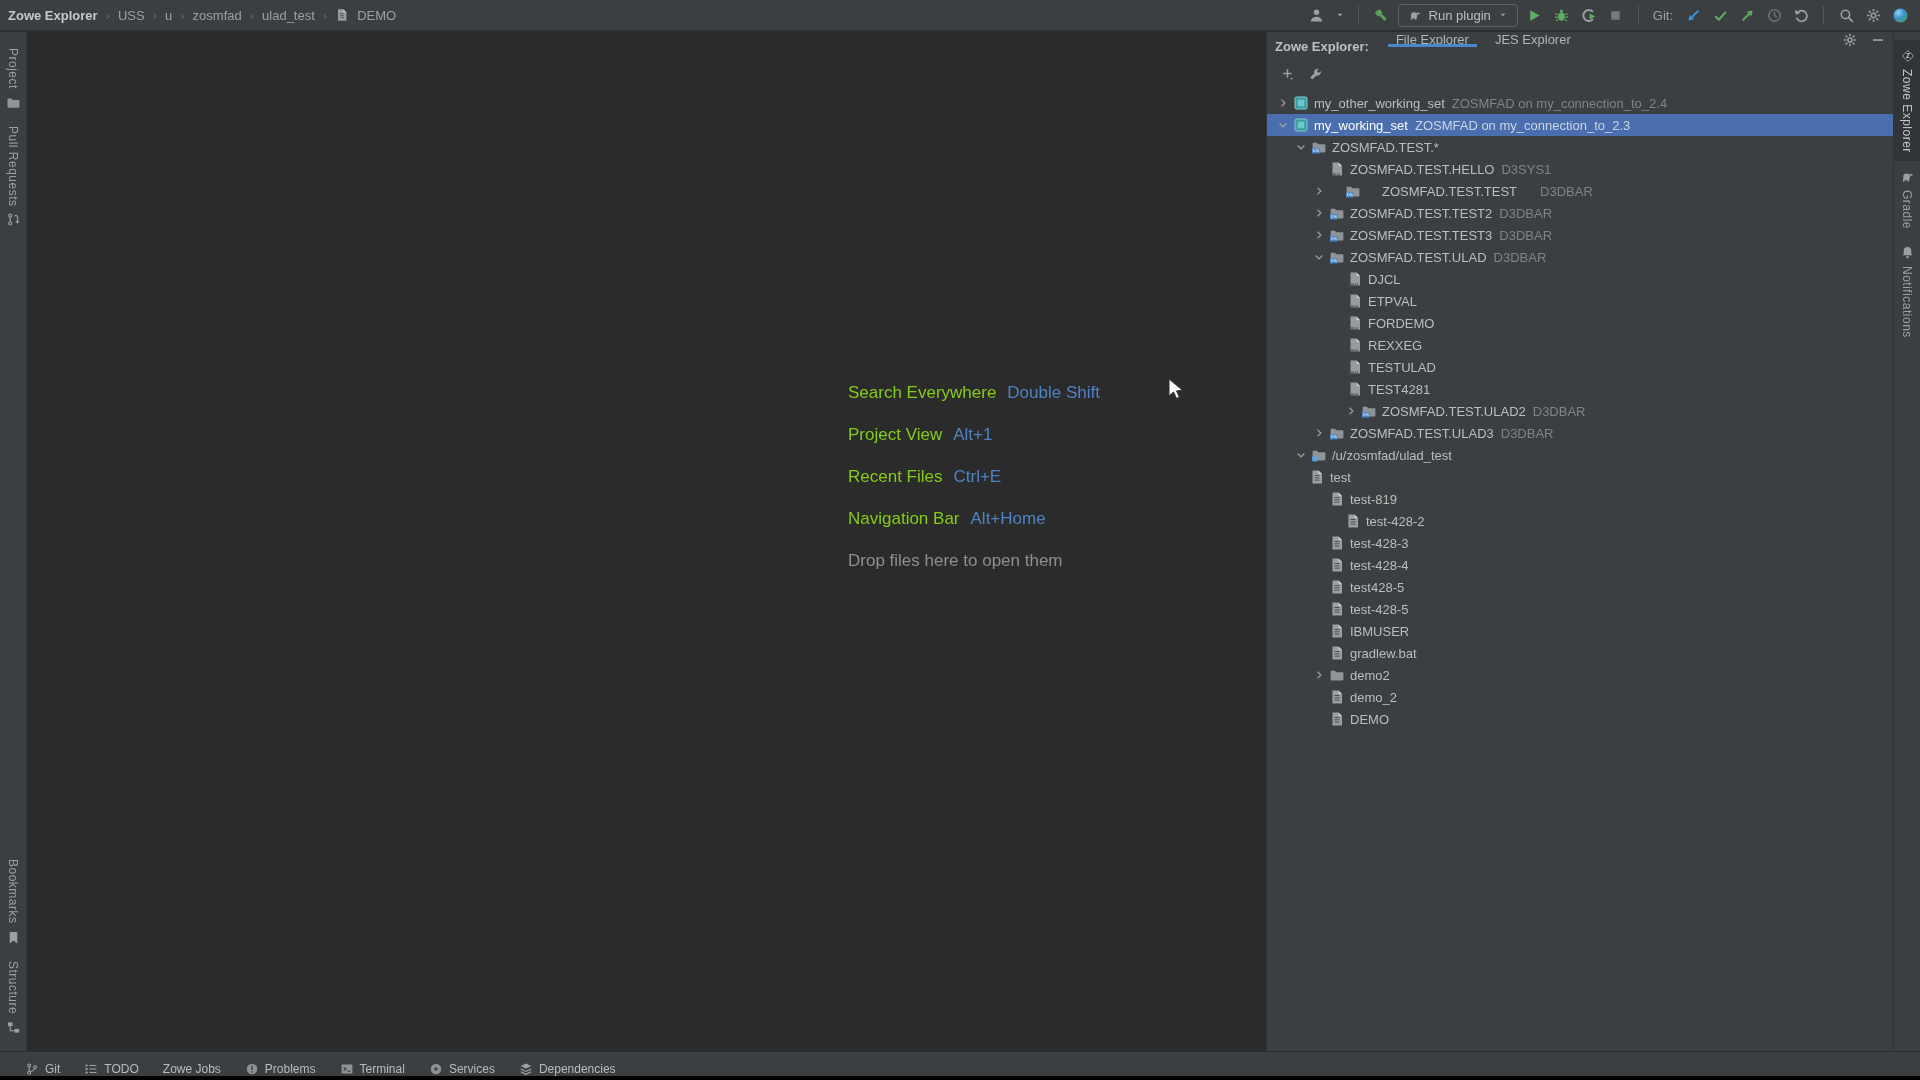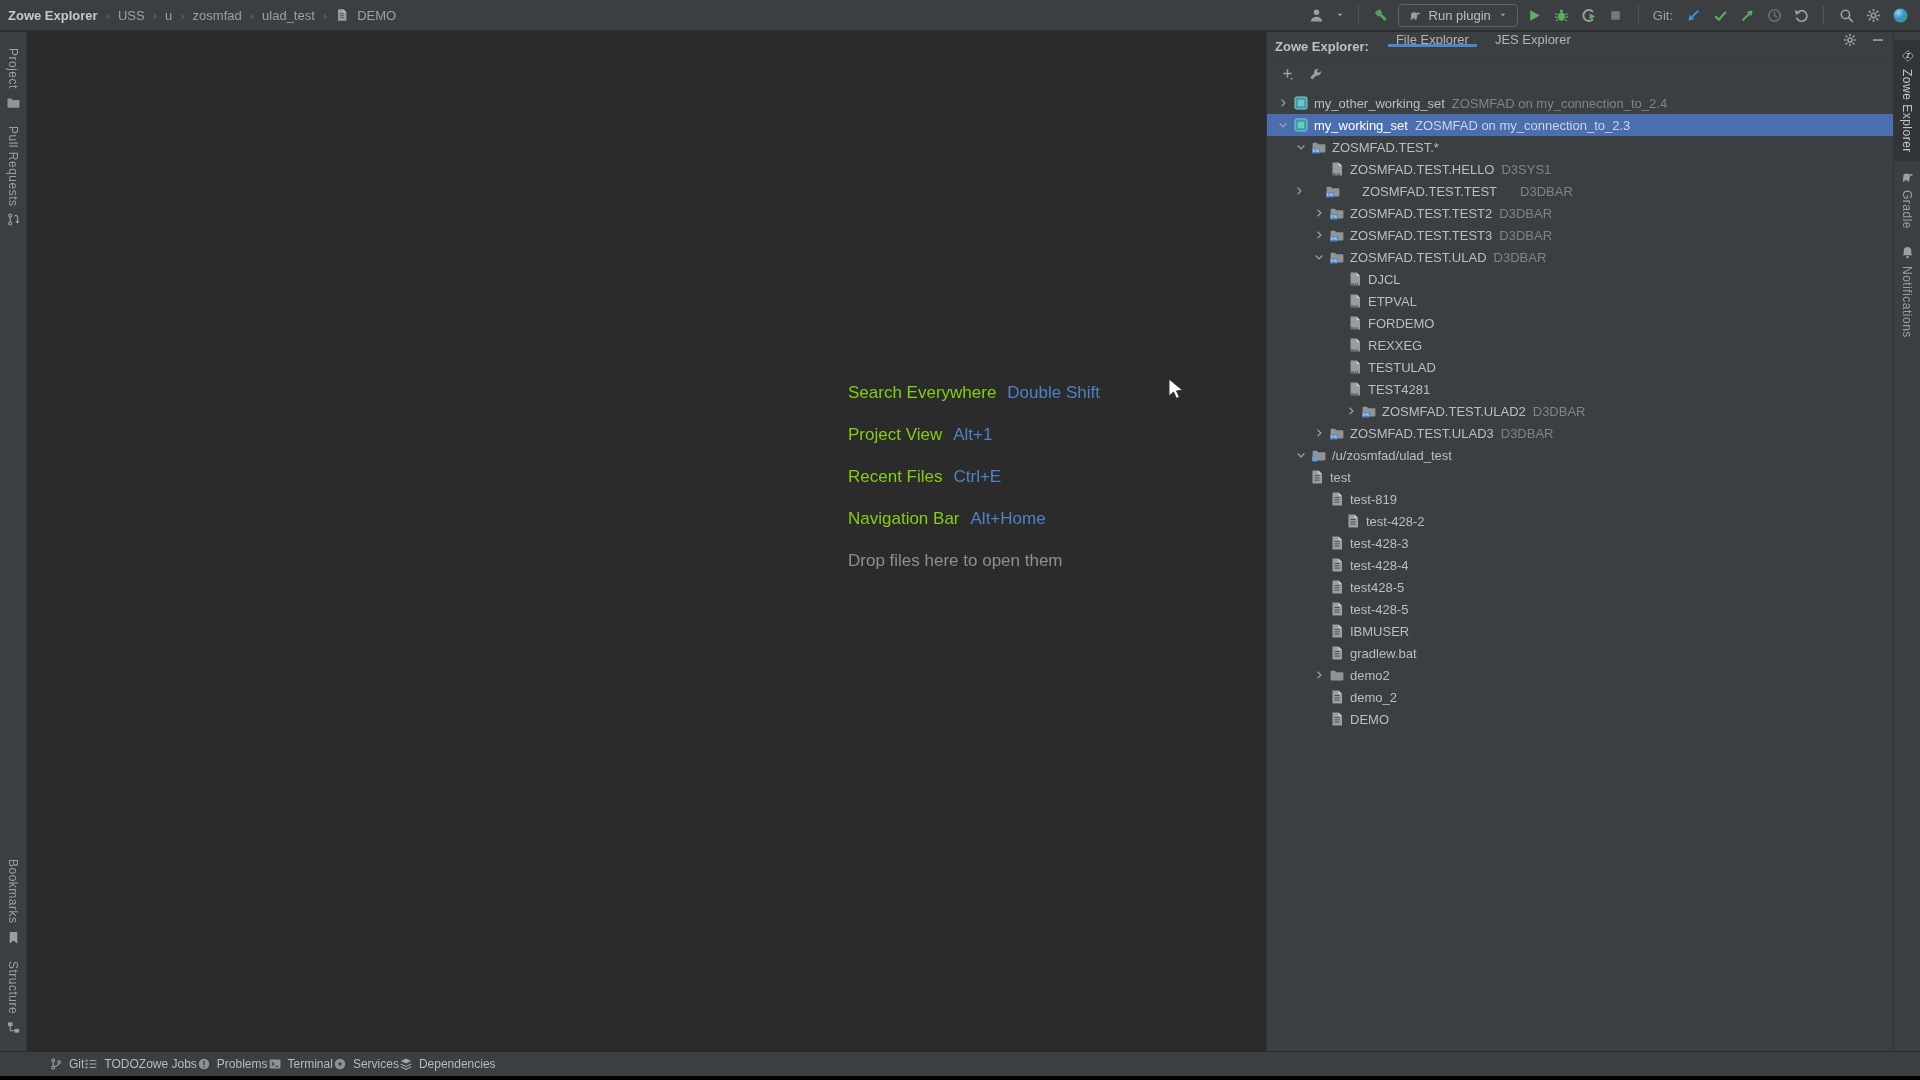--- a/index.html
+++ b/index.html
@@ -66,21 +66,21 @@
   .trow.selected { background:#4b6eaf; color:#fff; }
   .chev { width:16px; height:16px; display:inline-flex; align-items:center; justify-content:center; flex:none; }
   .chev svg { width:12px; height:12px; }
   .ticon { width:16px; height:16px; margin:0 5px 0 2px; flex:none; }
   .ticon svg { width:16px; height:16px; }
   .sfx { color:#7f8488; margin-left:7px; }
   .trow.selected .sfx { color:#ccd6e6; }
 
   
   .statusbar { position:absolute; left:0; bottom:4px; width:1920px; height:25px; background:#3c3f41;
-               border-top:1px solid #2a2c2e; display:flex; align-items:center; padding-left:49px; 
+               border-top:1px solid #2a2c2e; display:flex; align-items:flex-end; padding-left:25px; gap:24px;
                font-size:12px; color:#b7bbbf; }
   .sbitem { display:flex; align-items:center; gap:6px; }
   .sbitem svg { width:14px; height:14px; }
   .bottom-edge { position:absolute; left:0; bottom:0; width:1920px; height:4px; background:#000; }
 
   .cursor { position:absolute; left:1168px; top:378px; width:17px; height:24px; z-index:50; }
 </style>
 </head>
 <body>
 
@@ -367,21 +367,21 @@
         <div class="trow" style="padding-left: 44px;">
           <span class="chev"></span>
           <span class="ticon"><svg viewBox="0 0 16 16" xmlns="http://www.w3.org/2000/svg">
               <path d="M3.5 1.5h6L13 5v9.5H3.5z" fill="#979ca0"></path>
               <path d="M9.5 1.5V5H13z" fill="#c6cacd"></path>
               <text x="6.3" y="14.8" font-size="4" fill="#3c4043" text-anchor="middle" font-family="sans-serif">MEM</text>
             </svg></span>
           <span class="nm">ZOSMFAD.TEST.HELLO</span>
           <span class="sfx">D3SYS1</span>
         </div>
-        <div class="trow" style="padding-left: 24px; gap: 16px;">
+        <div class="trow" style="padding-left: 44px; gap: 16px;">
           <span class="chev">
             <svg viewBox="0 0 16 16" xmlns="http://www.w3.org/2000/svg">
               <path d="M6 3.5l4.5 4.5L6 12.5" stroke="#9da0a3" stroke-width="1.7" fill="none"></path>
             </svg>
           </span>
           <span class="ticon"><svg viewBox="0 0 16 16" xmlns="http://www.w3.org/2000/svg">
               <path d="M1.6 4.6c0-.5.4-.9.9-.9h3.4l1.3 1.6h6.3c.5 0 .9.4.9.9v6.4c0 .5-.4.9-.9.9H2.5c-.5 0-.9-.4-.9-.9z" fill="#8f9499"></path>
               <rect x="1" y="9.3" width="7.6" height="5.2" fill="#4884c4"></rect>
               <text x="4.8" y="13.4" font-size="4.4" fill="#fff" text-anchor="middle" font-family="sans-serif">DS</text>
             </svg></span>

